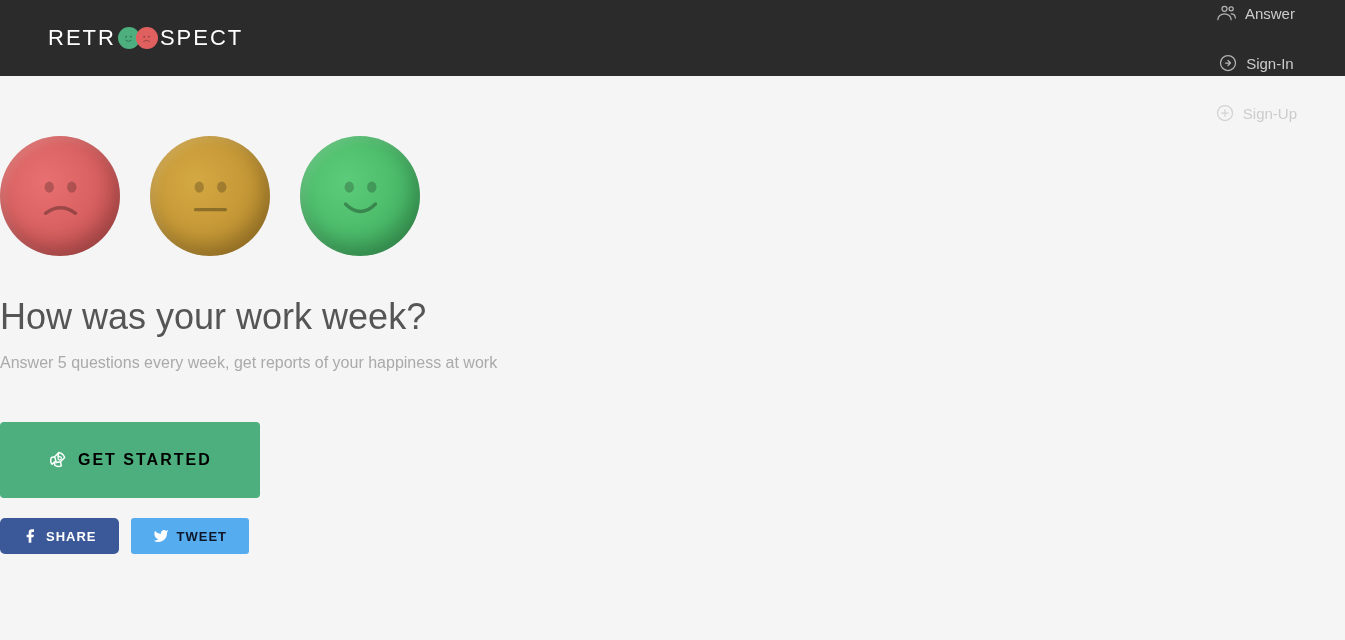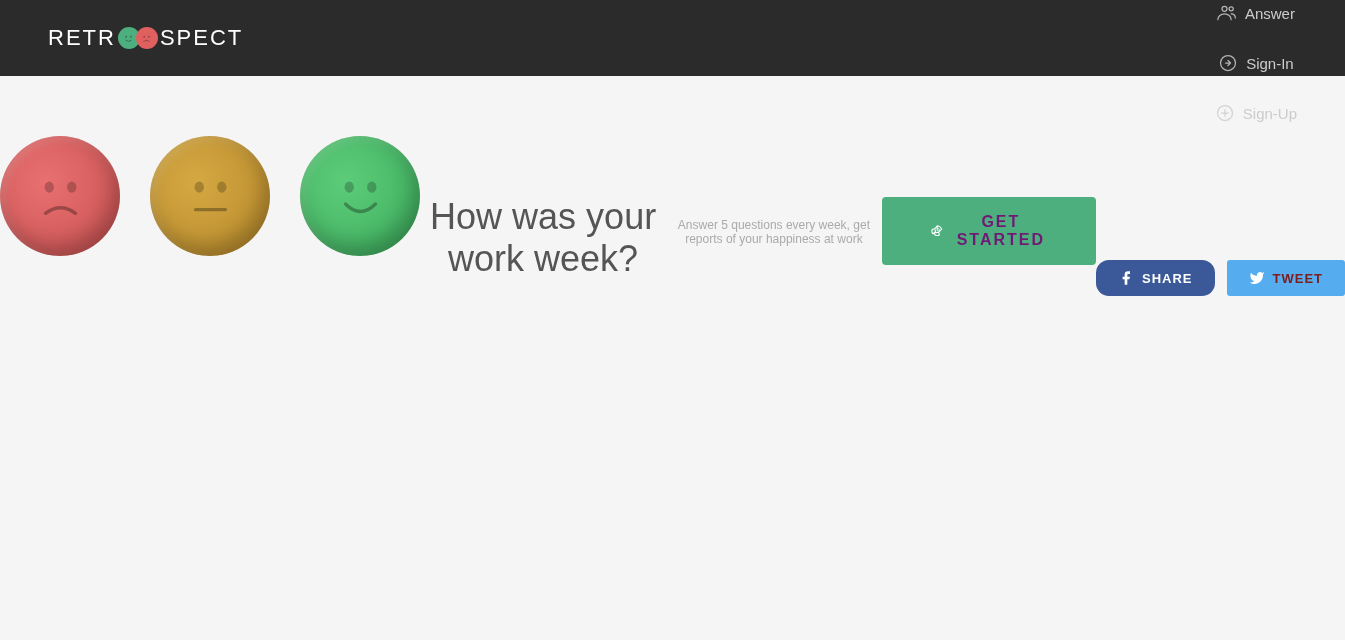--- a/index.html
+++ b/index.html
@@ -82,22 +82,22 @@
 
     .nav-icon {
       width: 20px;
       height: 20px;
       opacity: 0.85;
     }
 
     
     main {
       display: flex;
-      flex-direction: row;
-      align-items: flex-end;
+      flex-direction: column;
+      align-items: flex-start;
       padding-top: 60px;
     }
 
     .emoji-row {
       display: flex;
       gap: 30px;
       margin-bottom: 40px;
     }
 
     .emoji-face {
@@ -130,67 +130,67 @@
 
     .headline {
       font-size: 36px;
       font-weight: 300;
       color: #555;
       margin-bottom: 16px;
       text-align: center;
     }
 
     .subline {
-      font-size: 12px;
+      font-size: 16px;
       color: #aaa;
       text-align: center;
       margin-bottom: 50px;
     }
 
     .btn-get-started {
       background: #4caf7d;
-      color: #701a75;
+      color: #000000;
       border: none;
-      padding: 16px 48px;
+      padding: 28px 48px;
       font-size: 16px;
       font-weight: 600;
       letter-spacing: 2px;
       text-transform: uppercase;
       border-radius: 4px;
       cursor: pointer;
       display: flex;
       align-items: center;
       gap: 10px;
-      margin-bottom: 31px;
+      margin-bottom: 20px;
     }
 
     .social-row {
       display: flex;
       gap: 12px;
     }
 
     .btn-share {
       background: #3b5998;
       color: #fff;
       border: none;
       padding: 10px 22px;
       font-size: 13px;
       font-weight: 700;
       letter-spacing: 1px;
-      border-radius: 13px;
+      border-radius: 5px;
       cursor: pointer;
       display: flex;
       align-items: center;
       gap: 8px;
       text-transform: uppercase;
     }
 
     .btn-tweet {
       background: #55acee;
-      color: #7f1d1d;
+      color: #0f172a;
       border: none;
       padding: 10px 22px;
       font-size: 13px;
       font-weight: 700;
       letter-spacing: 1px;
       border-radius: 3px;
       cursor: pointer;
       display: flex;
       align-items: center;
       gap: 8px;

